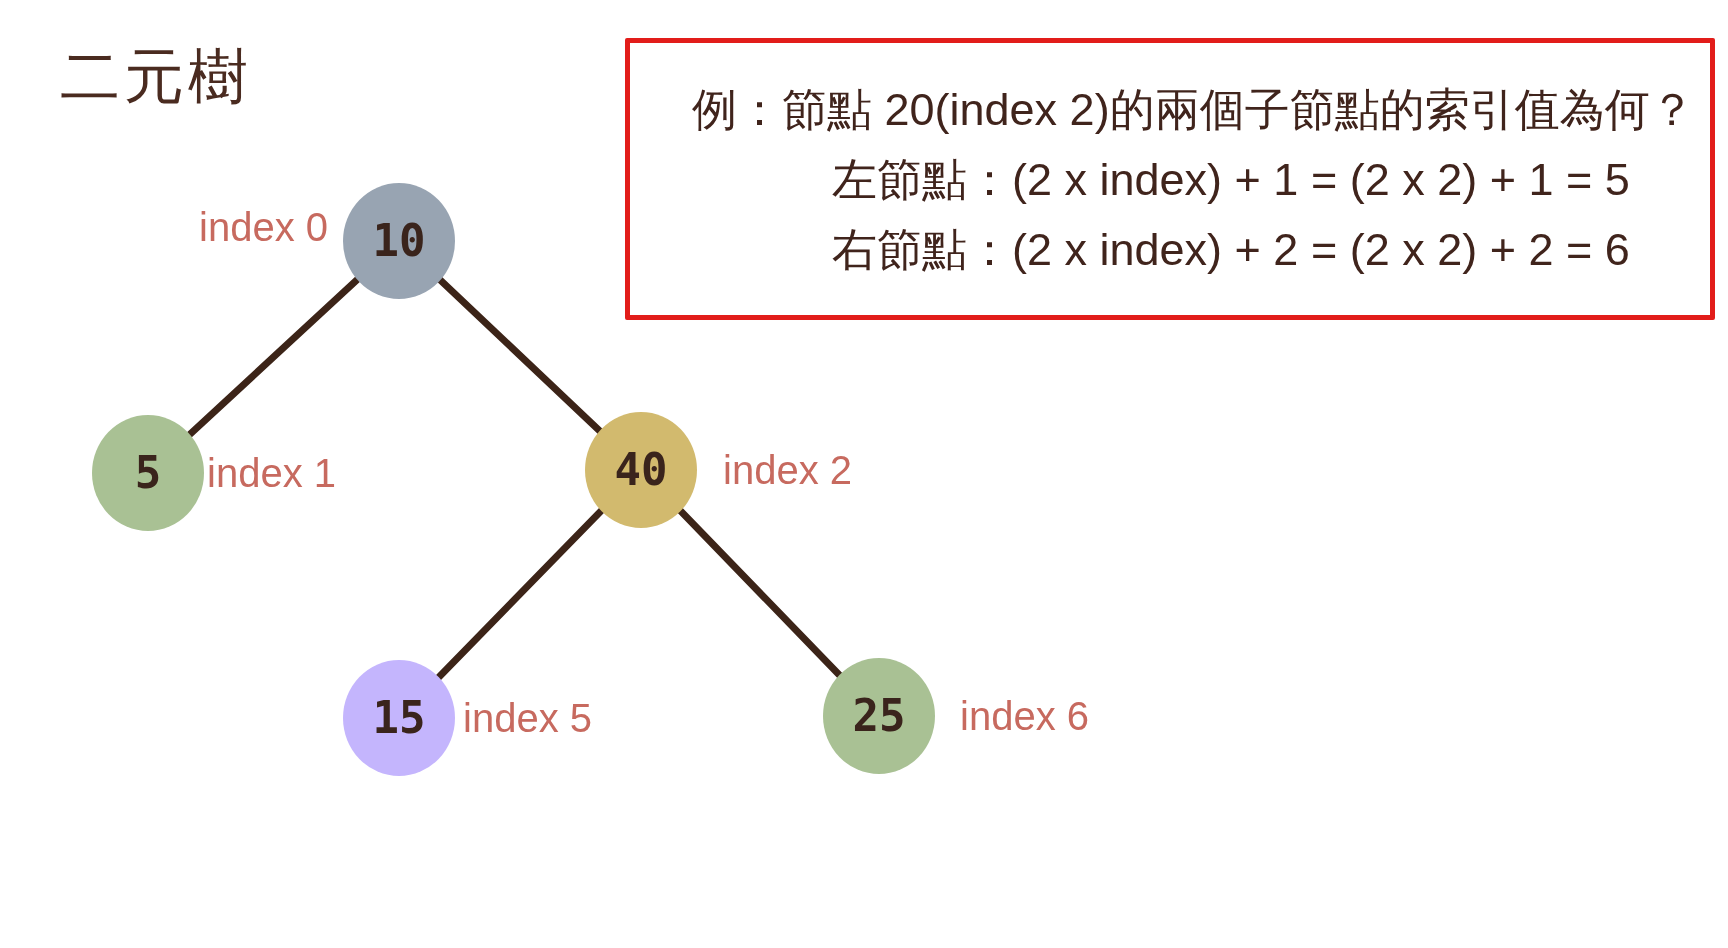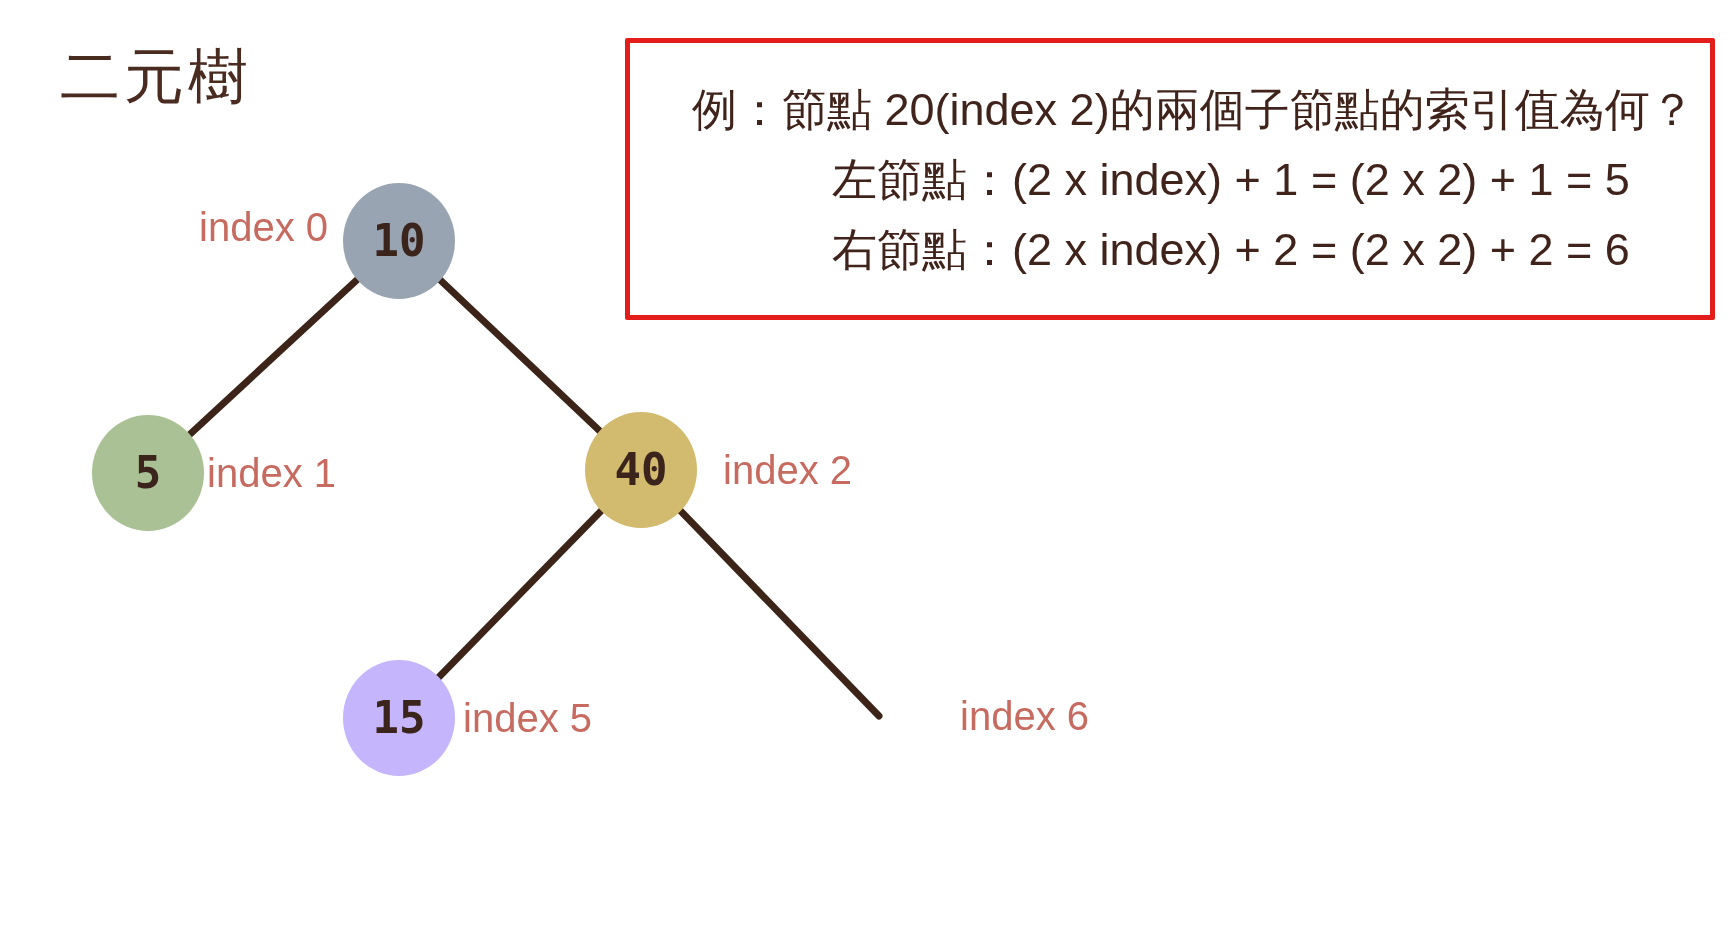--- a/index.html
+++ b/index.html
@@ -106,20 +106,23 @@
   </div>
 
   <div class="node node-20" style="background-color: rgb(210, 186, 110);">
     <span class="node-value" style="color: rgb(58, 36, 28);">40</span>
   </div>
 
   <div class="node node-15" style="background-color: #c4b5fd;">
     <span class="node-value" style="color: rgb(58, 36, 28);">15</span>
   </div>
 
+  <div class="node node-25" style="background-color: rgb(169, 193, 148);">
+    <span class="node-value" style="color: rgb(58, 36, 28);">25</span>
+  </div>
 
   <div class="index-label label-0" style="color: rgb(199, 106, 95);">index 0</div>
 
   <div class="index-label label-1" style="color: rgb(199, 106, 95);">index 1</div>
 
   <div class="index-label label-2" style="color: rgb(199, 106, 95);">index 2</div>
 
   <div class="index-label label-5" style="color: rgb(199, 106, 95);">index 5</div>
 
   <div class="index-label label-6" style="color: rgb(199, 106, 95);">index 6</div>

